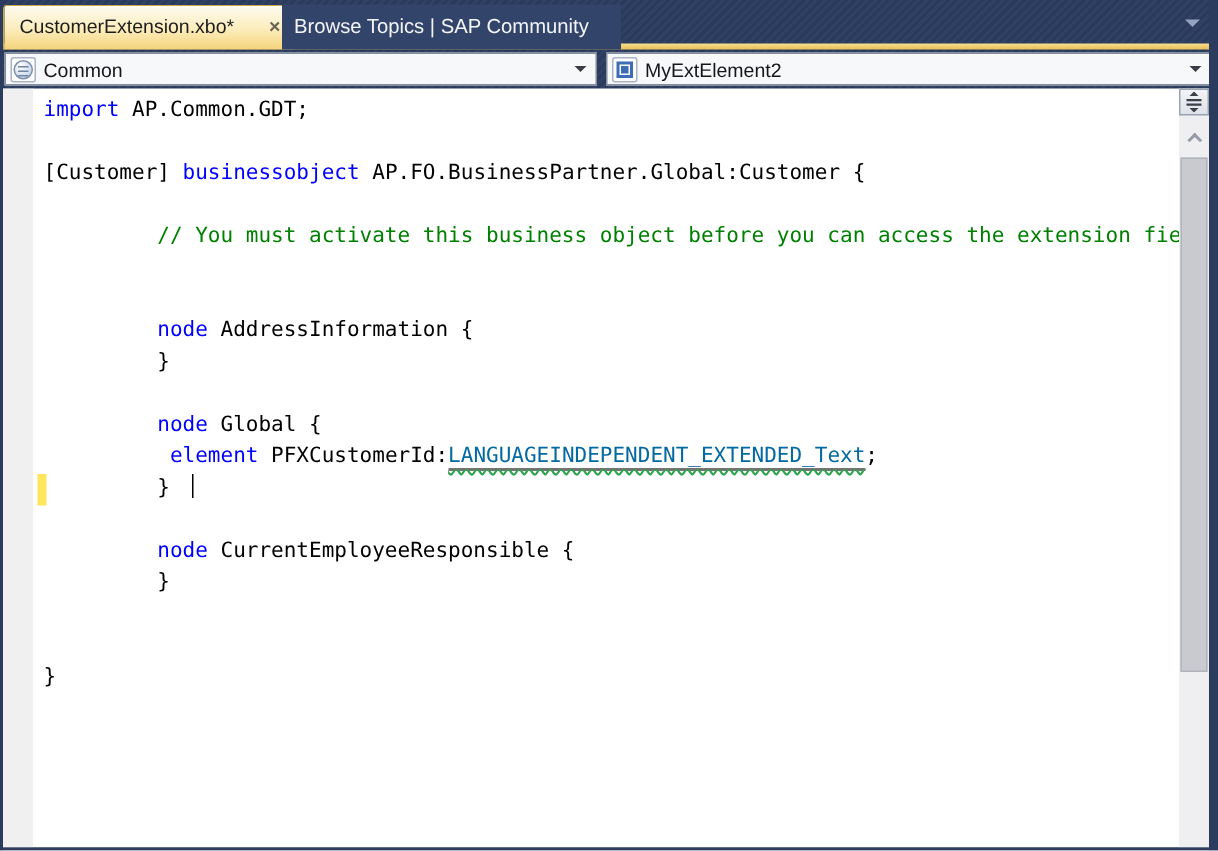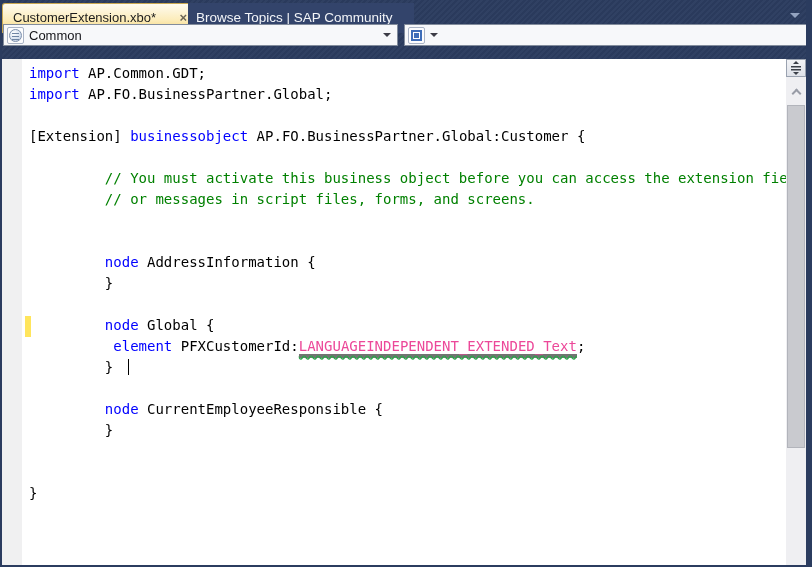--- a/index.html
+++ b/index.html
@@ -36,21 +36,21 @@
     display:flex; align-items:center; padding:0 12px 2px 8px;
     color:#f2f4f8; font-size:13.5px; white-space:nowrap;
   }
   .tab-overflow {
     position:absolute; right:12px; top:13px; width:0; height:0;
     border-left:5px solid transparent; border-right:5px solid transparent;
     border-top:5px solid #93a3c0;
   }
 
   
-  .navbar { position:absolute; left:0; top:22px; width:812px; height:26px; }
+  .navbar { position:absolute; left:0; top:33px; width:812px; height:26px; }
   .combo {
     position:absolute; top:2px; height:22px;
     background:#f7f8fa; border:1px solid #828c9c;
     display:flex; align-items:center; padding:0 4px 0 3px;
     font-size:13px; color:#15151a;
   }
   .combo-left  { left:3px;  width:395px; }
   .combo-right { left:404px; width:404px; }
   .combo .value { flex:1; white-space:nowrap; overflow:hidden; }
   .combo-arrow { width:0; height:0; border-left:4px solid transparent;
@@ -77,21 +77,21 @@
   .gutter { position:absolute; left:0; top:0; bottom:0; width:20px; background:#f0f0f1; }
   .change-bar { position:absolute; left:23px; width:6px; height:21px; background:#ffe55c; }
   .code-pane { position:absolute; left:20px; right:20px; top:0; bottom:0; overflow:hidden; padding:4px 0 0 7px; }
   .code-line {
     font-family:"DejaVu Sans Mono","Liberation Mono",monospace;
     font-size:14px; line-height:21px; height:21px; white-space:pre;
   }
   .seg-k { color:#0000ff; }
   .seg-p { color:#000000; }
   .seg-c { color:#008000; }
-  .seg-u { color:#ec4899; border-bottom:4px solid #737373;
+  .seg-u { color:#0369a1; border-bottom:2px solid #737373;
     text-decoration: underline wavy #2ca44a; text-decoration-skip-ink:none;
     text-underline-offset:4px; }
   .caret { display:inline-block; width:1px; height:16px; background:#000;
     vertical-align:-3px; margin-left:6px; }
 
   
   .vscroll { position:absolute; right:0; top:0; bottom:0; width:20px; background:#efeff2; }
   .split-grip {
     position:absolute; left:0; top:0; width:20px; height:18px;
     background:linear-gradient(#f2f3f6,#dfe2e9); border:1px solid #9aa2b0;
@@ -138,35 +138,34 @@
       </span>
       <span class="value">Common</span>
       <span class="combo-arrow"></span>
     </div>
     <div class="combo combo-right">
       <span class="icon-chip">
         <span class="element-icon">
             <i></i>
           </span>
       </span>
+      <span class="value">MyExtElement2</span>
       <span class="combo-arrow"></span>
     </div>
   </div>
 
   <div class="editor">
     <div class="gutter"></div>
     <div class="change-bar" id="change-bar" style="top: 257px;"></div>
     <div class="code-pane" id="code-pane">
         <div class="code-line"><span class="seg-k">import</span><span class="seg-p"> AP.Common.GDT;</span></div>
-        <div class="code-line"><span class="seg-k">import</span><span class="seg-p"> AP.FO.BusinessPartner.Global;</span></div>
         <div class="code-line"></div>
-        <div class="code-line"><span class="seg-p">[Extension] </span><span class="seg-k">businessobject</span><span class="seg-p"> AP.FO.BusinessPartner.Global:Customer {</span></div>
+        <div class="code-line"><span class="seg-p">[Customer] </span><span class="seg-k">businessobject</span><span class="seg-p"> AP.FO.BusinessPartner.Global:Customer {</span></div>
         <div class="code-line"></div>
         <div class="code-line"><span class="seg-c">         // You must activate this business object before you can access the extension fields</span></div>
-        <div class="code-line"><span class="seg-c">         // or messages in script files, forms, and screens.</span></div>
         <div class="code-line"></div>
         <div class="code-line"></div>
         <div class="code-line"><span class="seg-k">         node</span><span class="seg-p"> AddressInformation {</span></div>
         <div class="code-line"><span class="seg-p">         }</span></div>
         <div class="code-line"></div>
         <div class="code-line"><span class="seg-k">         node</span><span class="seg-p"> Global {</span></div>
         <div class="code-line"><span class="seg-k">          element</span><span class="seg-p"> PFXCustomerId:</span><span class="seg-u">LANGUAGEINDEPENDENT_EXTENDED_Text</span><span class="seg-p">;</span></div>
         <div class="code-line"><span class="seg-p">         } </span><span class="caret"></span></div>
         <div class="code-line"></div>
         <div class="code-line"><span class="seg-k">         node</span><span class="seg-p"> CurrentEmployeeResponsible {</span></div>

